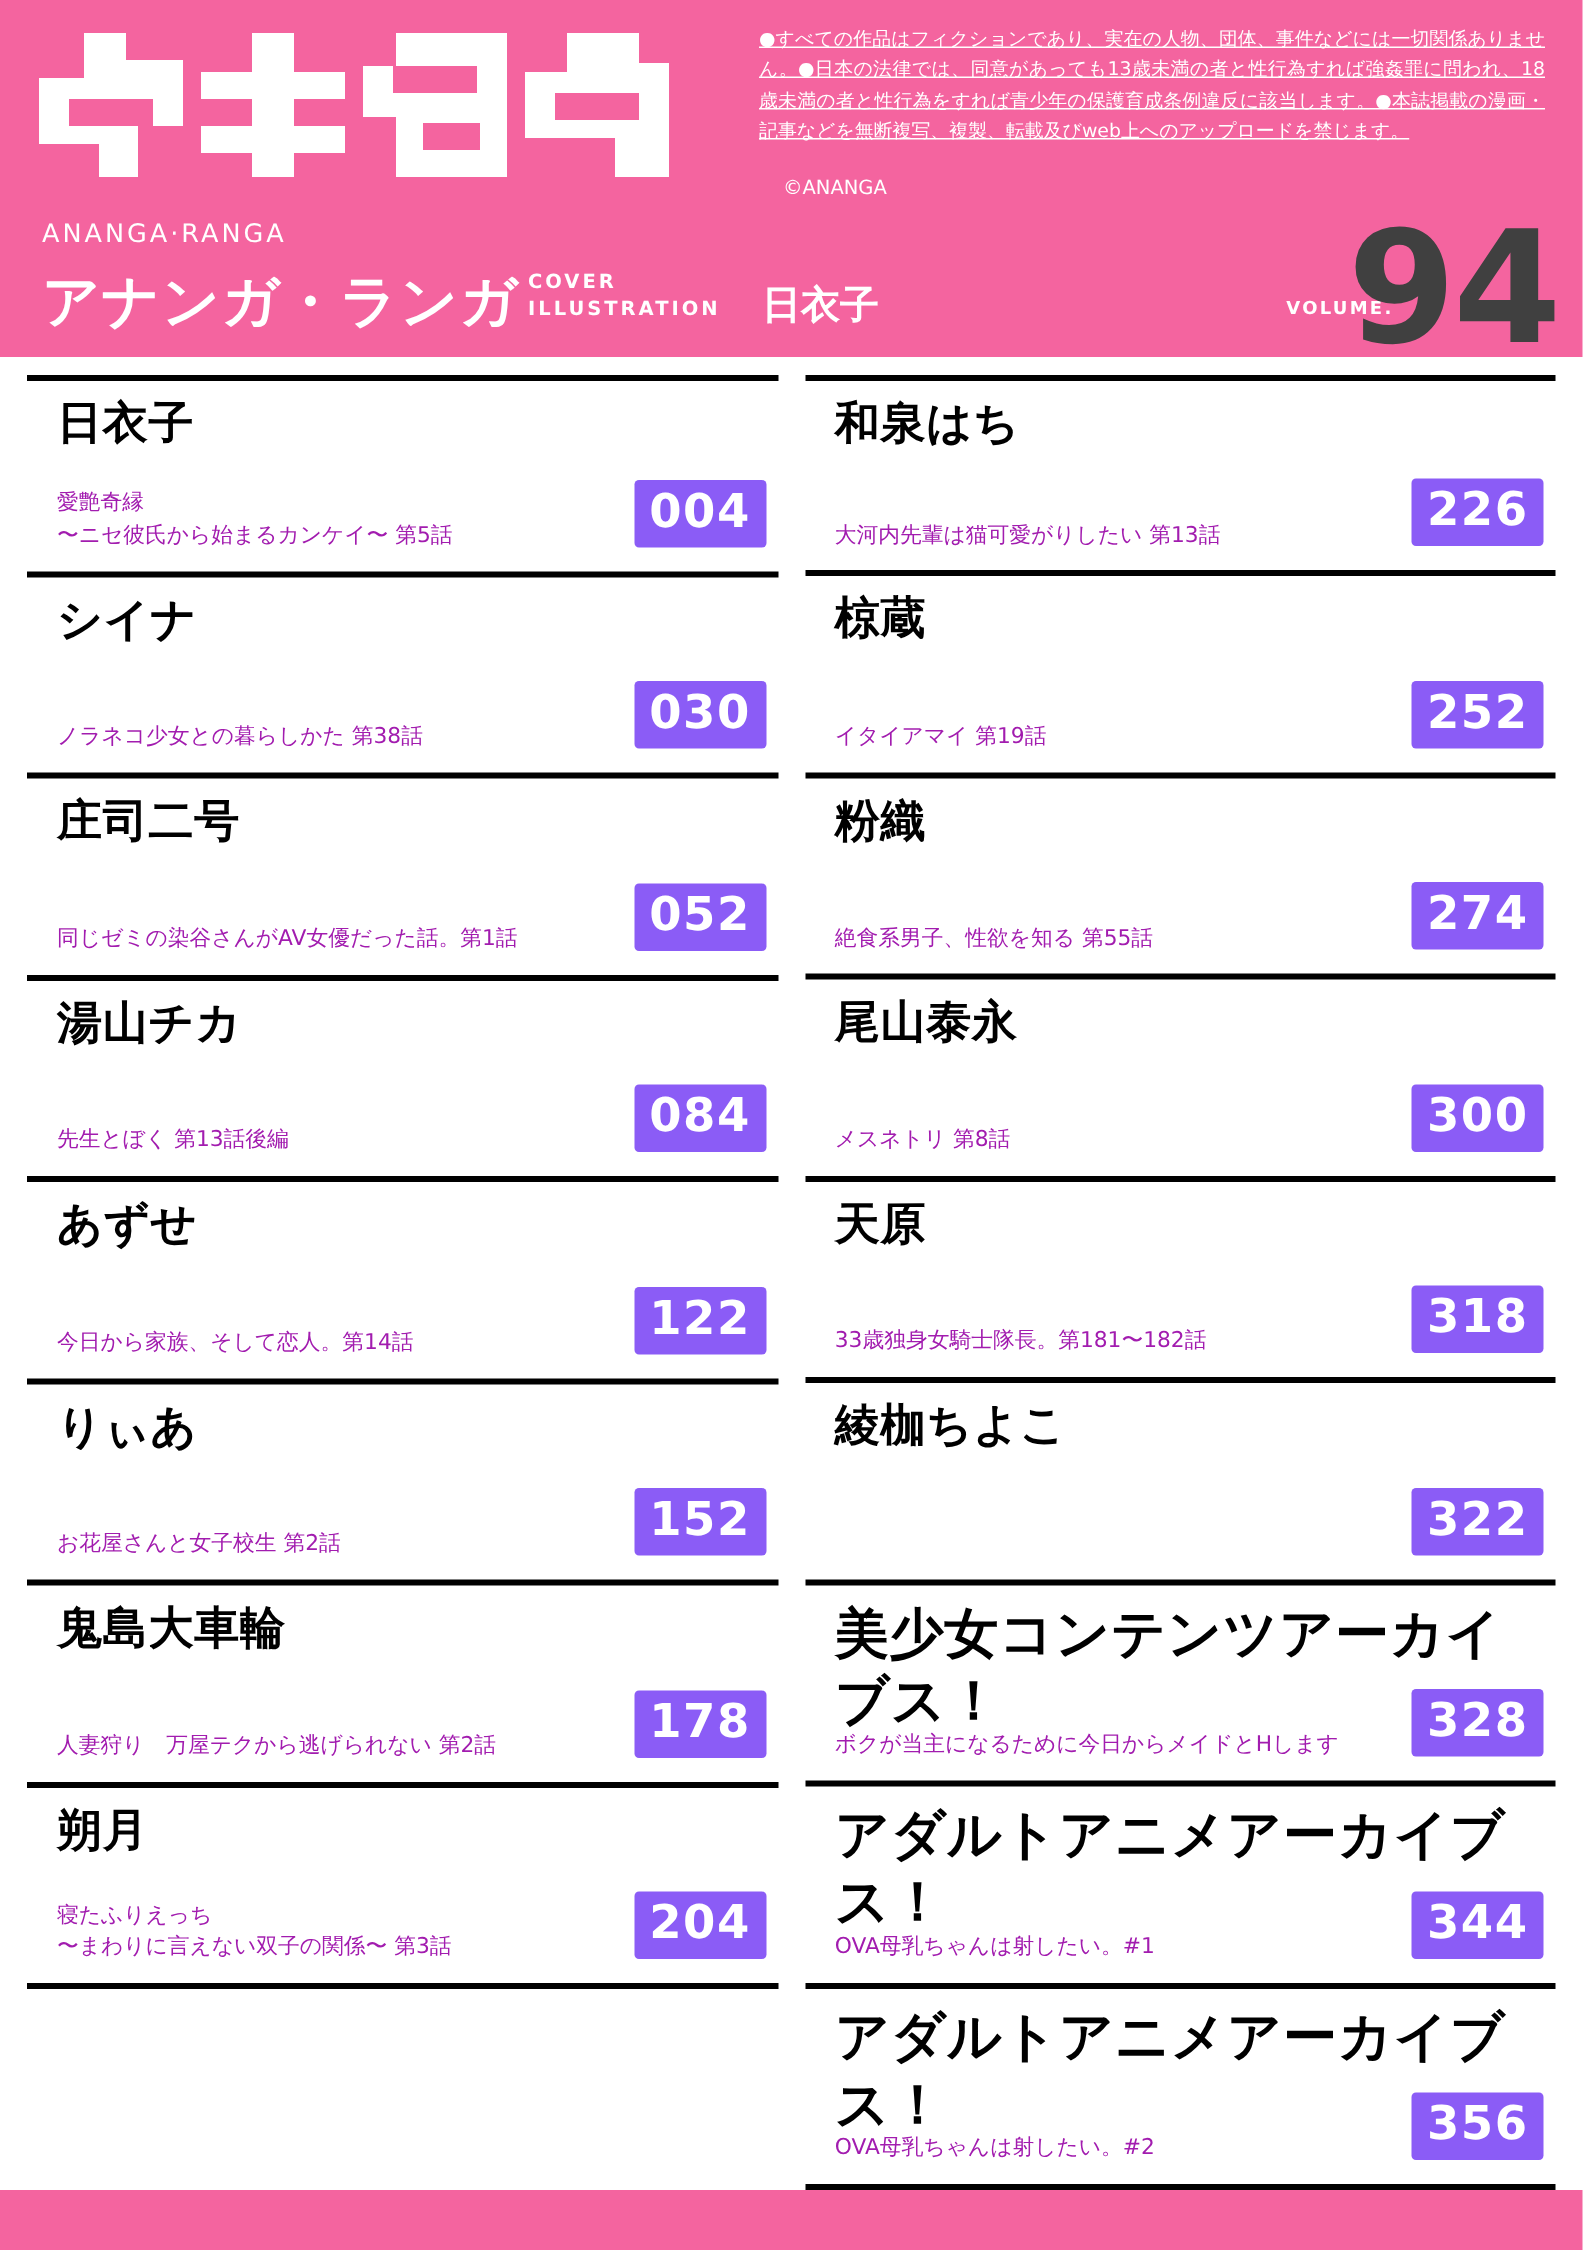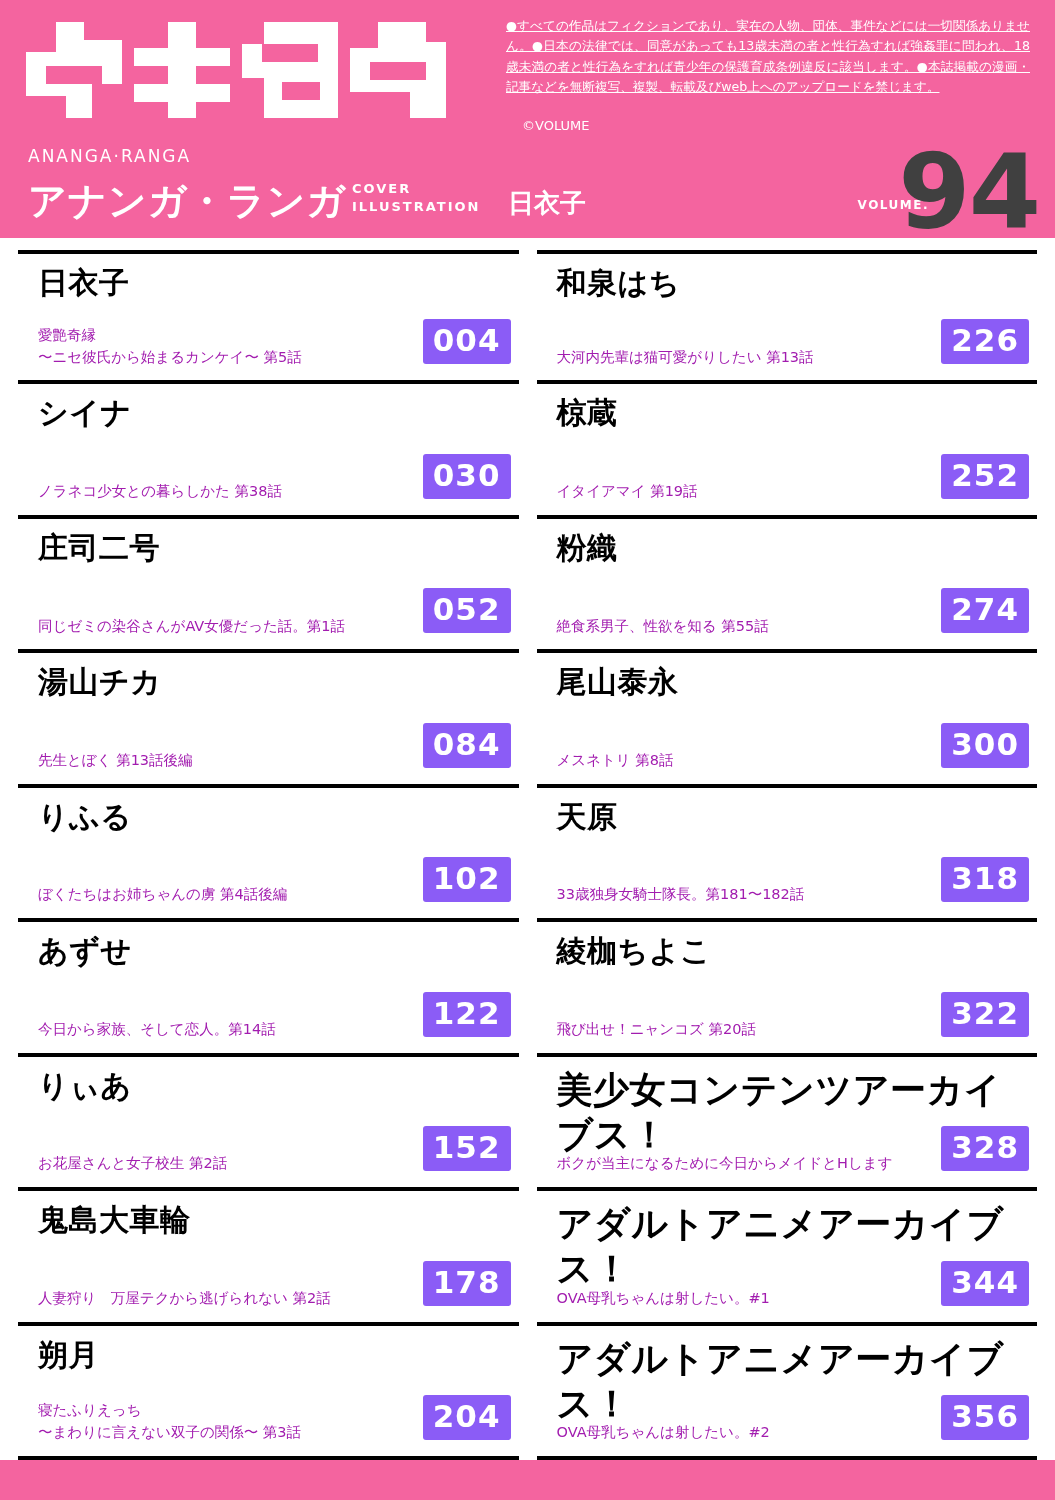--- a/index.html
+++ b/index.html
@@ -192,21 +192,21 @@
   <div class="logo-sub">ANANGA·RANGA</div>
   <div class="logo-jp">アナンガ・ランガ</div>
 
   <div class="cover-illust">
     <div>COVER</div>
     <div>ILLUSTRATION</div>
   </div>
   <div class="cover-name">日衣子</div>
 
   <div class="disclaimer">●すべての作品はフィクションであり、実在の人物、団体、事件などには一切関係ありません。●日本の法律では、同意があっても13歳未満の者と性行為すれば強姦罪に問われ、18歳未満の者と性行為をすれば青少年の保護育成条例違反に該当します。●本誌掲載の漫画・記事などを無断複写、複製、転載及びweb上へのアップロードを禁じます。</div>
-  <div class="copyright">©VOLUME</div>
+  <div class="copyright">©ANANGA</div>
 
   <div class="volume-label">VOLUME.</div>
   <div class="volume-number">94</div>
 </div>
 
 <div class="toc">
   <div class="toc-col" id="col-left">
       <div class="entry">
         <div class="author">日衣子</div>
         <div class="title">愛艶奇縁<br>〜ニセ彼氏から始まるカンケイ〜 第5話</div>
@@ -221,25 +221,20 @@
         <div class="author">庄司二号</div>
         <div class="title">同じゼミの染谷さんがAV女優だった話。第1話</div>
         <div class="page-badge">052</div>
       </div>
       <div class="entry">
         <div class="author">湯山チカ</div>
         <div class="title">先生とぼく 第13話後編</div>
         <div class="page-badge">084</div>
       </div>
       <div class="entry">
-        <div class="author">りふる</div>
-        <div class="title">ぼくたちはお姉ちゃんの虜 第4話後編</div>
-        <div class="page-badge">102</div>
-      </div>
-      <div class="entry">
         <div class="author">あずせ</div>
         <div class="title">今日から家族、そして恋人。第14話</div>
         <div class="page-badge">122</div>
       </div>
       <div class="entry">
         <div class="author">りぃあ</div>
         <div class="title">お花屋さんと女子校生 第2話</div>
         <div class="page-badge">152</div>
       </div>
       <div class="entry">
@@ -274,21 +269,20 @@
         <div class="title">メスネトリ 第8話</div>
         <div class="page-badge">300</div>
       </div>
       <div class="entry">
         <div class="author">天原</div>
         <div class="title">33歳独身女騎士隊長。第181〜182話</div>
         <div class="page-badge">318</div>
       </div>
       <div class="entry">
         <div class="author">綾枷ちよこ</div>
-        <div class="title">飛び出せ！ニャンコズ 第20話</div>
         <div class="page-badge">322</div>
       </div>
       <div class="entry">
         <div class="author small">美少女コンテンツアーカイブス！</div>
         <div class="title">ボクが当主になるために今日からメイドとHします</div>
         <div class="page-badge">328</div>
       </div>
       <div class="entry">
         <div class="author small">アダルトアニメアーカイブス！</div>
         <div class="title">OVA母乳ちゃんは射したい。#1</div>

